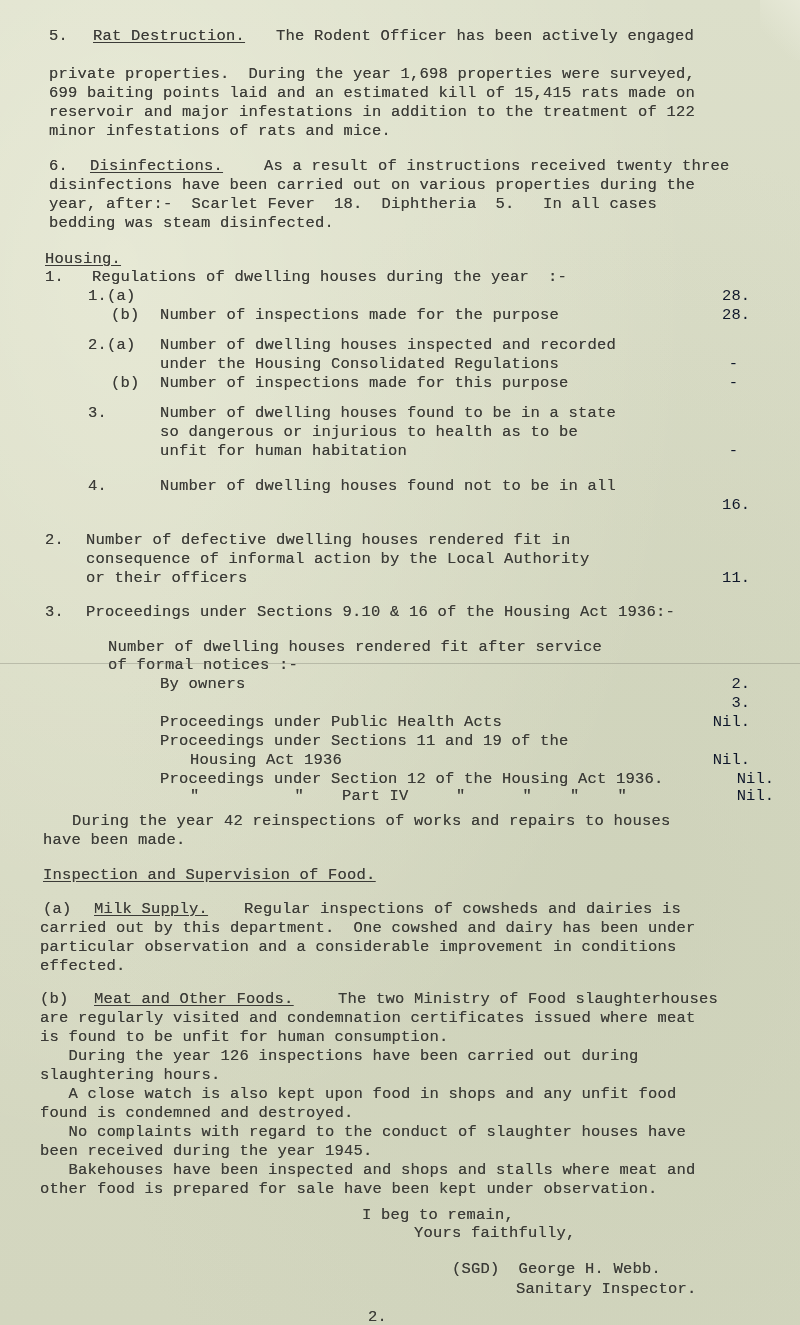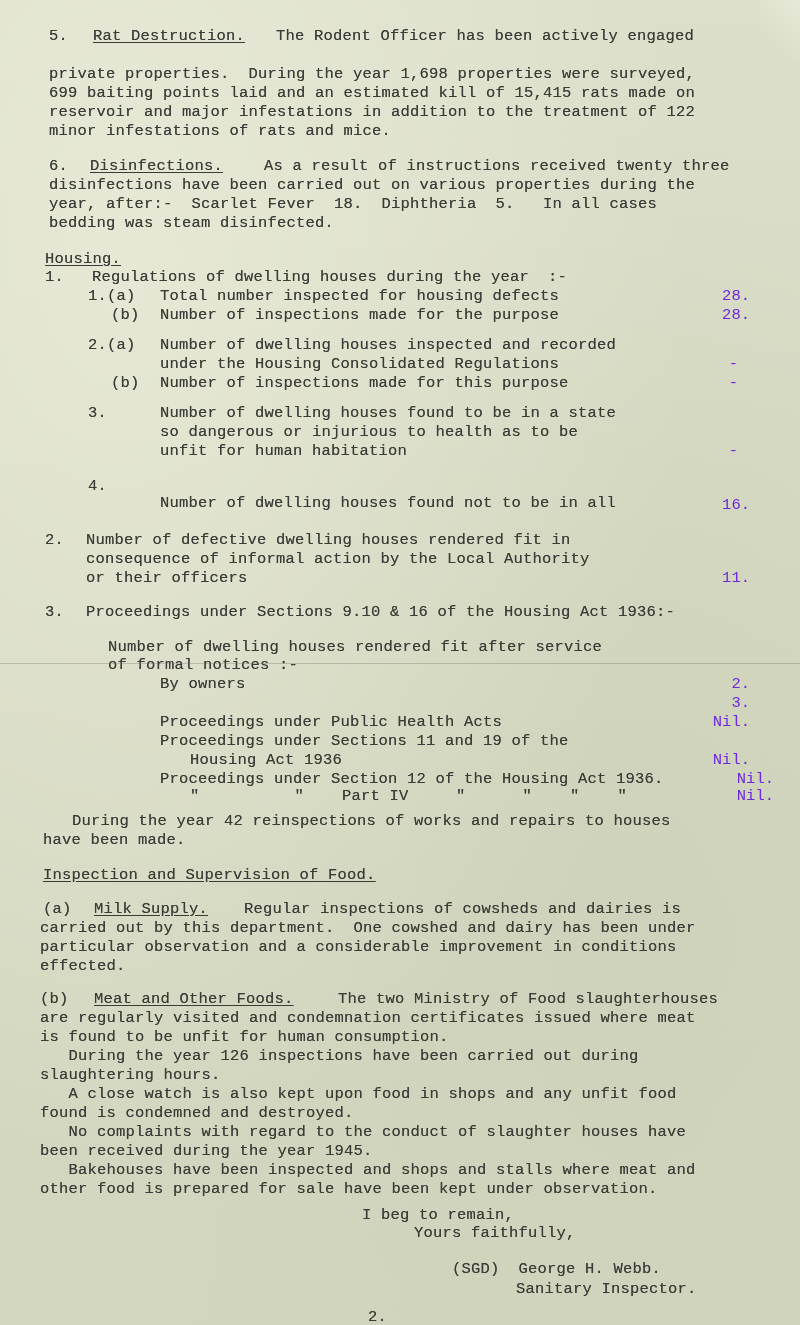--- a/index.html
+++ b/index.html
@@ -16,21 +16,21 @@
   }
   .page { position: absolute; left: 0; top: 0; width: 800px; height: 1325px; }
   .ln {
     position: absolute; white-space: pre;
     font-size: 15.5px; line-height: 19px;
     letter-spacing: 0.2px;
     color: #3b3b37;
     text-shadow: 0 0 0.6px rgba(40,40,35,0.6);
   }
   .u { text-decoration: underline; text-underline-offset: 2px; }
-  .num { position: absolute; white-space: pre; font-size: 15.5px; line-height: 19px; color: #6d28d9; text-align: left; }
+  .num { position: absolute; white-space: pre; font-size: 15.5px; line-height: 19px; color: #0f172a; text-align: left; }
   .fold {
     position: absolute; left: 0; width: 800px; height: 1px;
     background: rgba(120,120,110,0.35);
   }
   .corner {
     position: absolute; right: 0; top: 0; width: 40px; height: 60px;
     background: linear-gradient(225deg, #e7e9d8 0%, rgba(0,0,0,0) 70%);
   }
 </style>
 </head>
@@ -52,21 +52,20 @@
   <div class="ln" style="left:264px;top:157px">As a result of instructions received twenty three</div>
   <div class="ln" style="left:49px;top:176px">disinfections have been carried out on various properties during the</div>
   <div class="ln" style="left:49px;top:195px">year, after:-  Scarlet Fever  18.  Diphtheria  5.   In all cases</div>
   <div class="ln" style="left:49px;top:214px">bedding was steam disinfected.</div>
 
   <div class="ln u" style="left:45px;top:250px">Housing.</div>
   <div class="ln" style="left:45px;top:268px">1.</div>
   <div class="ln" style="left:92px;top:268px">Regulations of dwelling houses during the year  :-</div>
 
   <div class="ln" style="left:88px;top:287px">1.(a)</div>
-  <div class="ln" style="left:160px;top:287px">Total number inspected for housing defects</div>
   <div class="num" style="right:50px;top:287px">28.</div>
 
   <div class="ln" style="left:111px;top:306px">(b)</div>
   <div class="ln" style="left:160px;top:306px">Number of inspections made for the purpose</div>
   <div class="num" style="right:50px;top:306px">28.</div>
 
   <div class="ln" style="left:88px;top:336px">2.(a)</div>
   <div class="ln" style="left:160px;top:336px">Number of dwelling houses inspected and recorded</div>
   <div class="ln" style="left:160px;top:355px">under the Housing Consolidated Regulations</div>
   <div class="num" style="right:62px;top:355px">-</div>
@@ -75,21 +74,21 @@
   <div class="ln" style="left:160px;top:374px">Number of inspections made for this purpose</div>
   <div class="num" style="right:62px;top:374px">-</div>
 
   <div class="ln" style="left:88px;top:404px">3.</div>
   <div class="ln" style="left:160px;top:404px">Number of dwelling houses found to be in a state</div>
   <div class="ln" style="left:160px;top:423px">so dangerous or injurious to health as to be</div>
   <div class="ln" style="left:160px;top:442px">unfit for human habitation</div>
   <div class="num" style="right:62px;top:442px">-</div>
 
   <div class="ln" style="left:88px;top:477px">4.</div>
-  <div class="ln" style="left:160px;top:494px">Number of dwelling houses found not to be in all</div>
+  <div class="ln" style="left:160px;top:477px">Number of dwelling houses found not to be in all</div>
   <div class="num" style="right:50px;top:496px">16.</div>
 
   <div class="ln" style="left:45px;top:531px">2.</div>
   <div class="ln" style="left:86px;top:531px">Number of defective dwelling houses rendered fit in</div>
   <div class="ln" style="left:86px;top:550px">consequence of informal action by the Local Authority</div>
   <div class="ln" style="left:86px;top:569px">or their officers</div>
   <div class="num" style="right:50px;top:569px">11.</div>
 
   <div class="ln" style="left:45px;top:603px">3.</div>
   <div class="ln" style="left:86px;top:603px">Proceedings under Sections 9.10 &amp; 16 of the Housing Act 1936:-</div>

